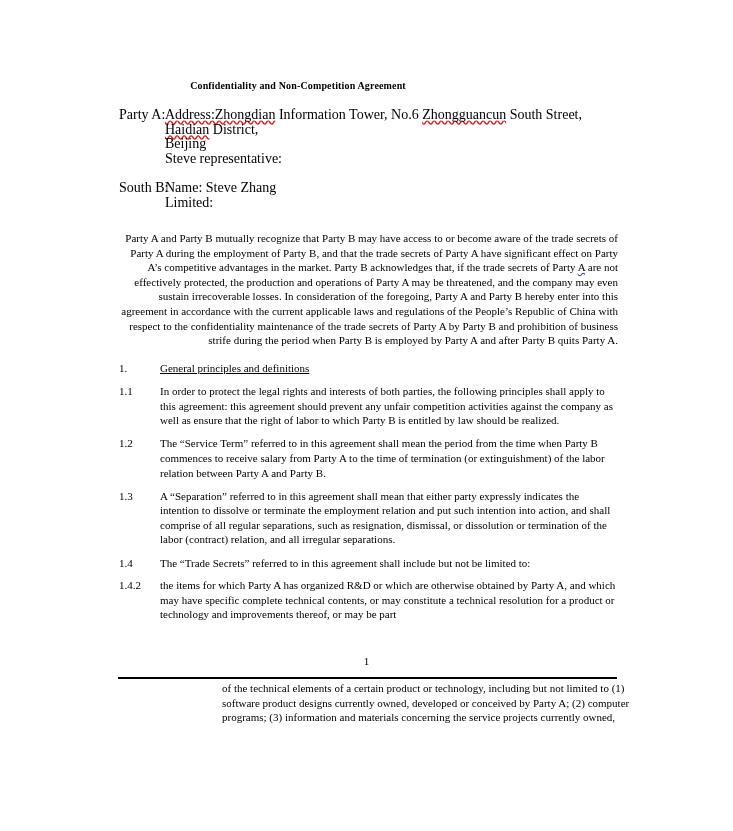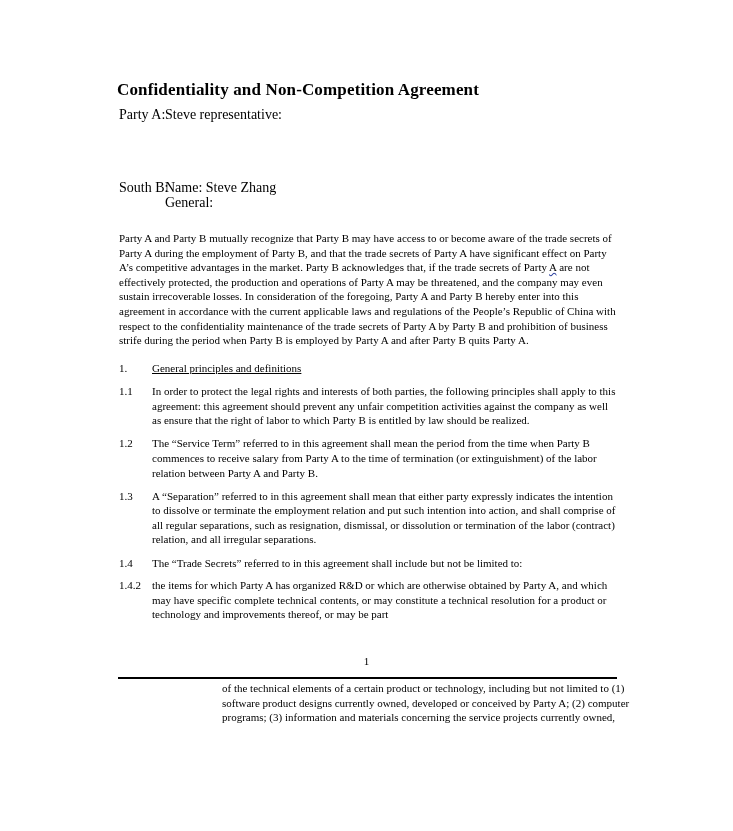--- a/index.html
+++ b/index.html
@@ -24,21 +24,21 @@
     height: 831px;
   }
 
   
   .doc-title {
     position: absolute;
     left: 0;
     top: 80px;
     width: 596px;
     text-align: center;
-    font-size: 17px;
+    font-size: 10px;
     font-weight: bold;
     letter-spacing: 0.15px;
   }
 
   
   .party-block {
     position: absolute;
     left: 119px;
     width: 500px;
     font-size: 14px;
@@ -64,21 +64,21 @@
   }
 
   
   .recital {
     position: absolute;
     left: 119px;
     top: 231px;
     width: 499px;
     font-size: 11px;
     line-height: 14.6px;
-    text-align: left;
+    text-align: right;
   }
 
   
   .clauses {
     position: absolute;
     left: 119px;
     top: 361px;
     width: 500px;
     font-size: 11px;
     line-height: 14.6px;
@@ -89,20 +89,21 @@
     margin-bottom: 8.5px;
   }
   .clause-num {
     flex: 0 0 33px;
     width: 33px;
     white-space: nowrap;
   }
   .clause-body {
     flex: 1 1 auto;
     width: 467px;
+    margin-left: 8px;
   }
   .clause-heading .clause-body {
     text-decoration: underline;
   }
   .clause.tight { margin-bottom: 8px; justify-content: flex-end; }
 
   
   .page-number {
     position: absolute;
     left: 0;
@@ -147,31 +148,33 @@
 <body>
 
 <div class="page">
 
   <div class="doc-title">Confidentiality and Non-Competition Agreement</div>
 
   <div class="party-block" id="party-a">
     <div class="party-row">
       <div class="party-label">Party A:</div>
       <div class="party-lines">
+        <div class="party-line"><span class="sp-red">Address:Zhongdian</span><span> Information Tower, No.6 </span><span class="sp-red">Zhongguancun</span><span> South Street, </span><span class="sp-red">Haidian</span><span> District,</span></div>
+        <div class="party-line">Beijing</div>
         <div class="party-line">Steve representative:</div>
       </div>
     </div>
   </div>
 
   <div class="party-block" id="party-b">
     <div class="party-row">
       <div class="party-label">South B:</div>
       <div class="party-lines">
         <div class="party-line">Name: Steve Zhang</div>
-        <div class="party-line">General:</div>
+        <div class="party-line">Limited:</div>
       </div>
     </div>
   </div>
 
   <div class="recital"><span>Party A and Party B mutually recognize that Party B may have access to or become aware of the trade secrets of Party A during the employment of Party B, and that the trade secrets of Party A have significant effect on Party A’s competitive advantages in the market. Party B acknowledges that, if the trade secrets of Party </span><span class="sp-blue">A</span><span> are not effectively protected, the production and operations of Party A may be threatened, and the company may even sustain irrecoverable losses. In consideration of the foregoing, Party A and Party B hereby enter into this agreement in accordance with the current applicable laws and regulations of the People’s Republic of China with respect to the confidentiality maintenance of the trade secrets of Party A by Party B and prohibition of business strife during the period when Party B is employed by Party A and after Party B quits Party A.</span></div>
 
   <div class="clauses">
 
     <div class="clause clause-heading">
       <div class="clause-num">1.</div>

